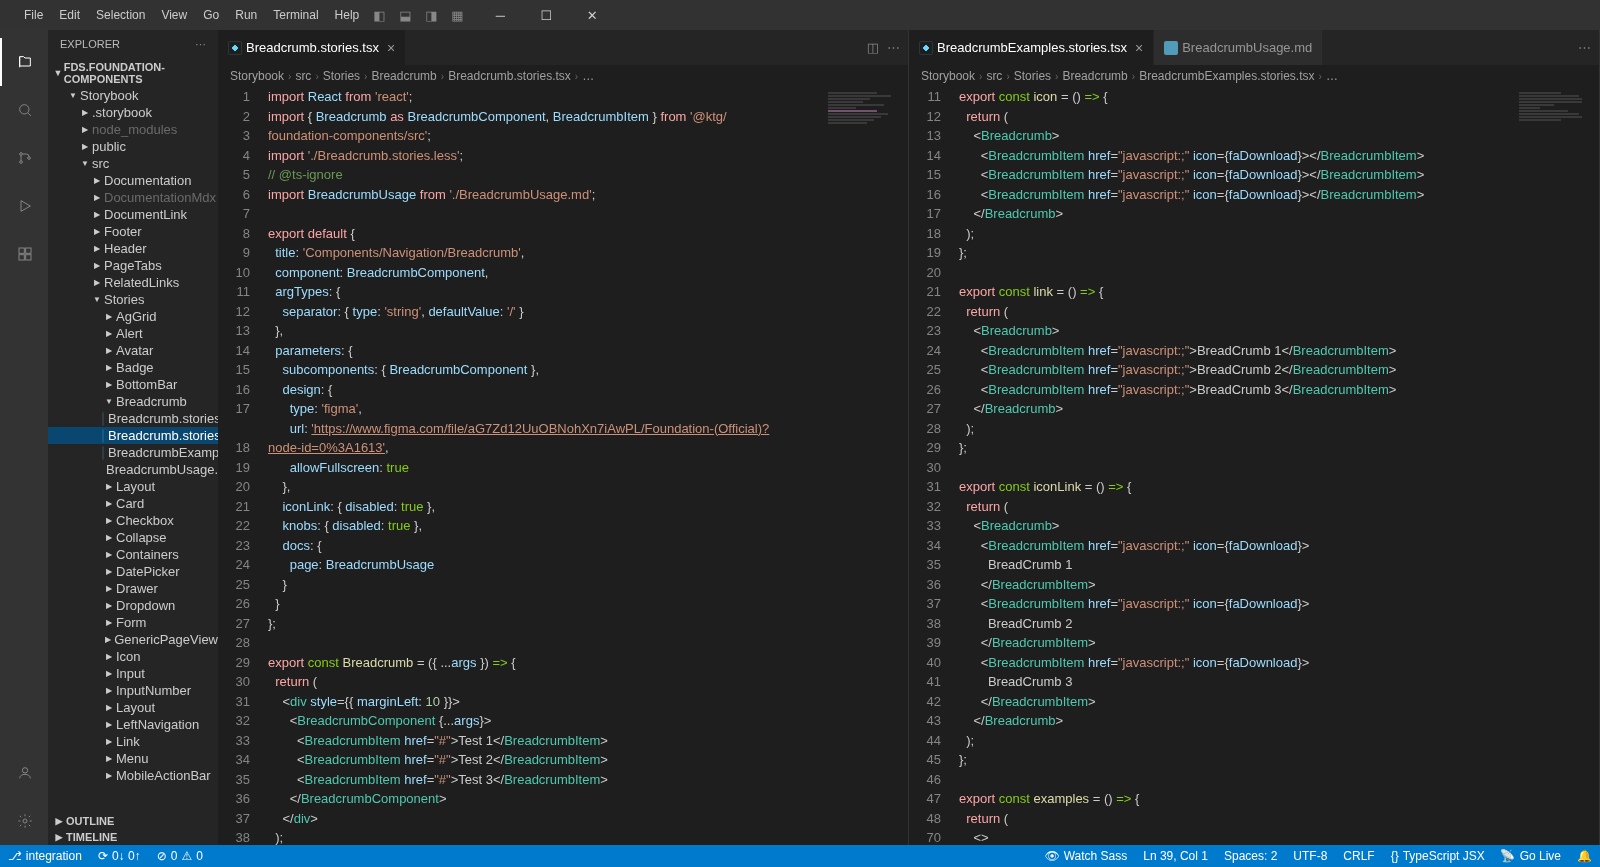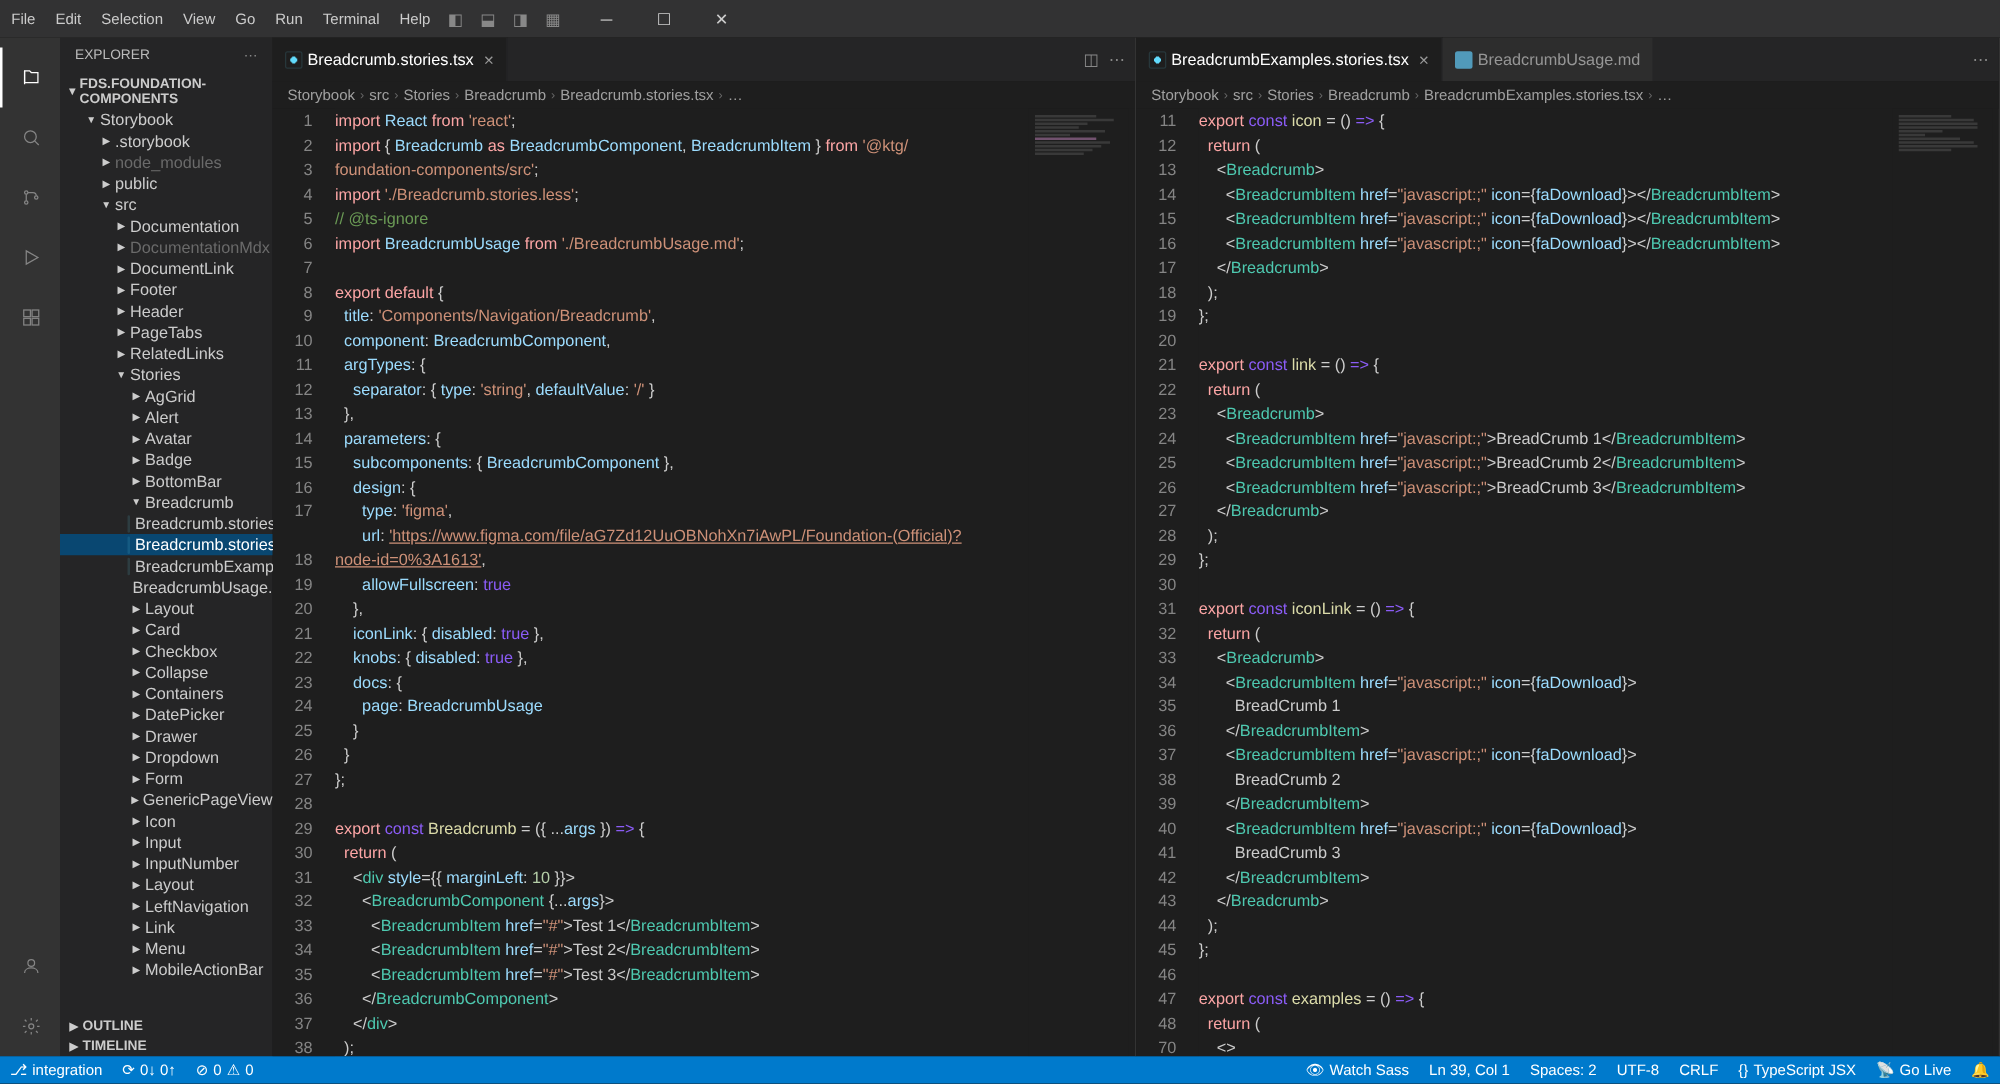--- a/index.html
+++ b/index.html
@@ -1,18 +1,18 @@
 <!DOCTYPE html>
 <html><head>
 <meta charset="utf-8">
 <style>
 * { margin: 0; padding: 0; box-sizing: border-box; font-family: 'Segoe UI', Tahoma, sans-serif; }
 body { background: #1e1e1e; color: #cccccc; width: 1600px; height: 867px; overflow: hidden; font-size: 13px; display: flex; flex-direction: column; }
 .titlebar { height: 30px; background: #323233; display: flex; align-items: center; -webkit-app-region: drag; }
-.menubar { display: flex; padding-left: 1px; }
+.menubar { display: flex; padding-left: 16px; }
 .menu-item { padding: 4px 8px; cursor: pointer; color: #cccccc; font-size: 12px; }
 .titlebar-title { flex: 1; text-align: center; color: #999; font-size: 12px; }
 .window-controls { display: flex; }
 .win-btn { width: 46px; height: 30px; display: flex; align-items: center; justify-content: center; color: #ccc; }
 .layout-btns { display: flex; gap: 2px; margin-right: 8px; }
 .layout-btn { width: 24px; height: 24px; display:flex; align-items:center; justify-content:center; color:#888; }
 
 .main-area { flex: 1; display: flex; overflow: hidden; }
 .activitybar { width: 48px; background: #333333; display: flex; flex-direction: column; align-items: center; padding-top: 8px; }
 .activity-item { width: 48px; height: 48px; display: flex; align-items: center; justify-content: center; color: #858585; cursor: pointer; border-left: 2px solid transparent; }
@@ -57,21 +57,21 @@
 
 
 .kw { color: #fca5a5; }
 .var { color: #9cdcfe; }
 .str { color: #ce9178; }
 .com { color: #6a9955; }
 .fn { color: #dcdcaa; }
 .num { color: #b5cea8; }
 .tag { color: #4ec9b0; }
 .attr { color: #9cdcfe; }
-.const { color: #8b5cf6; }
+.const { color: #84cc16; }
 .url-under { text-decoration: underline; }
 
 .statusbar { height: 22px; background: #007acc; display: flex; align-items: center; color: #fff; font-size: 12px; }
 .status-left { display: flex; align-items: center; }
 .status-item { padding: 0 8px; display:flex; align-items:center; gap:4px; }
 .status-right { margin-left: auto; display: flex; }
 
 svg { width:16px; height:16px; }
 .sidebar-ellipsis { color:#888; }
 </style>

